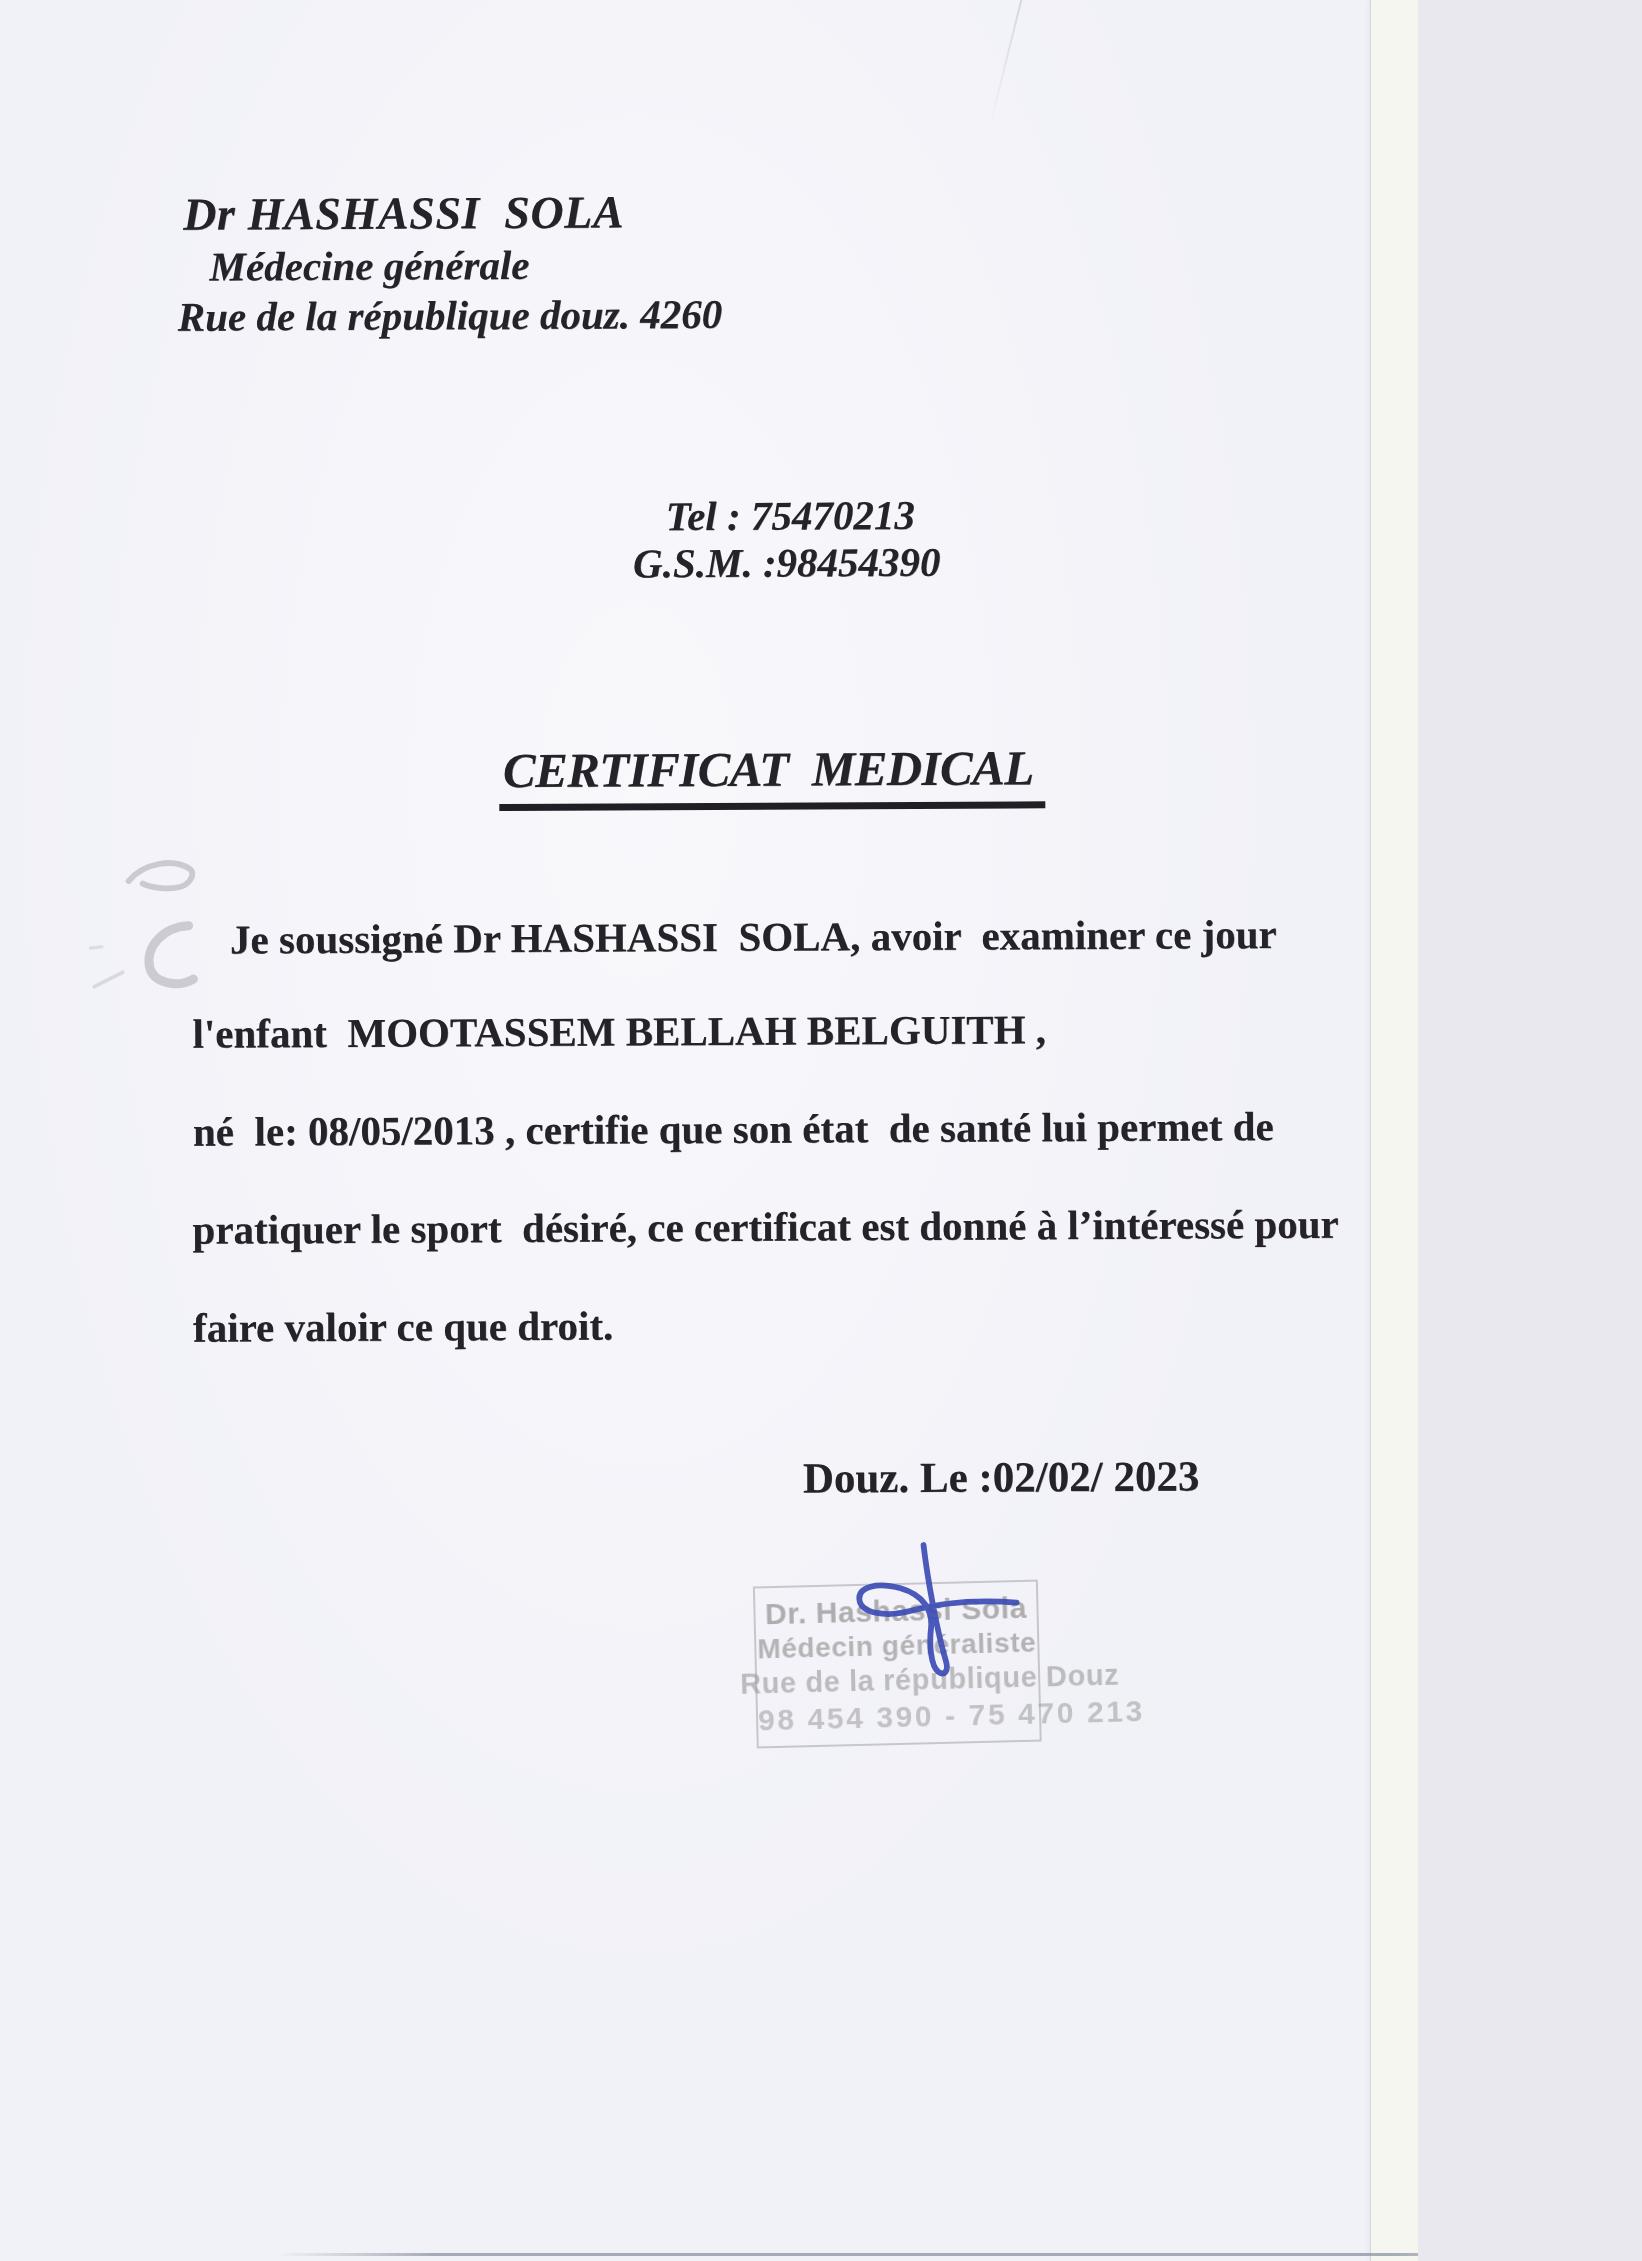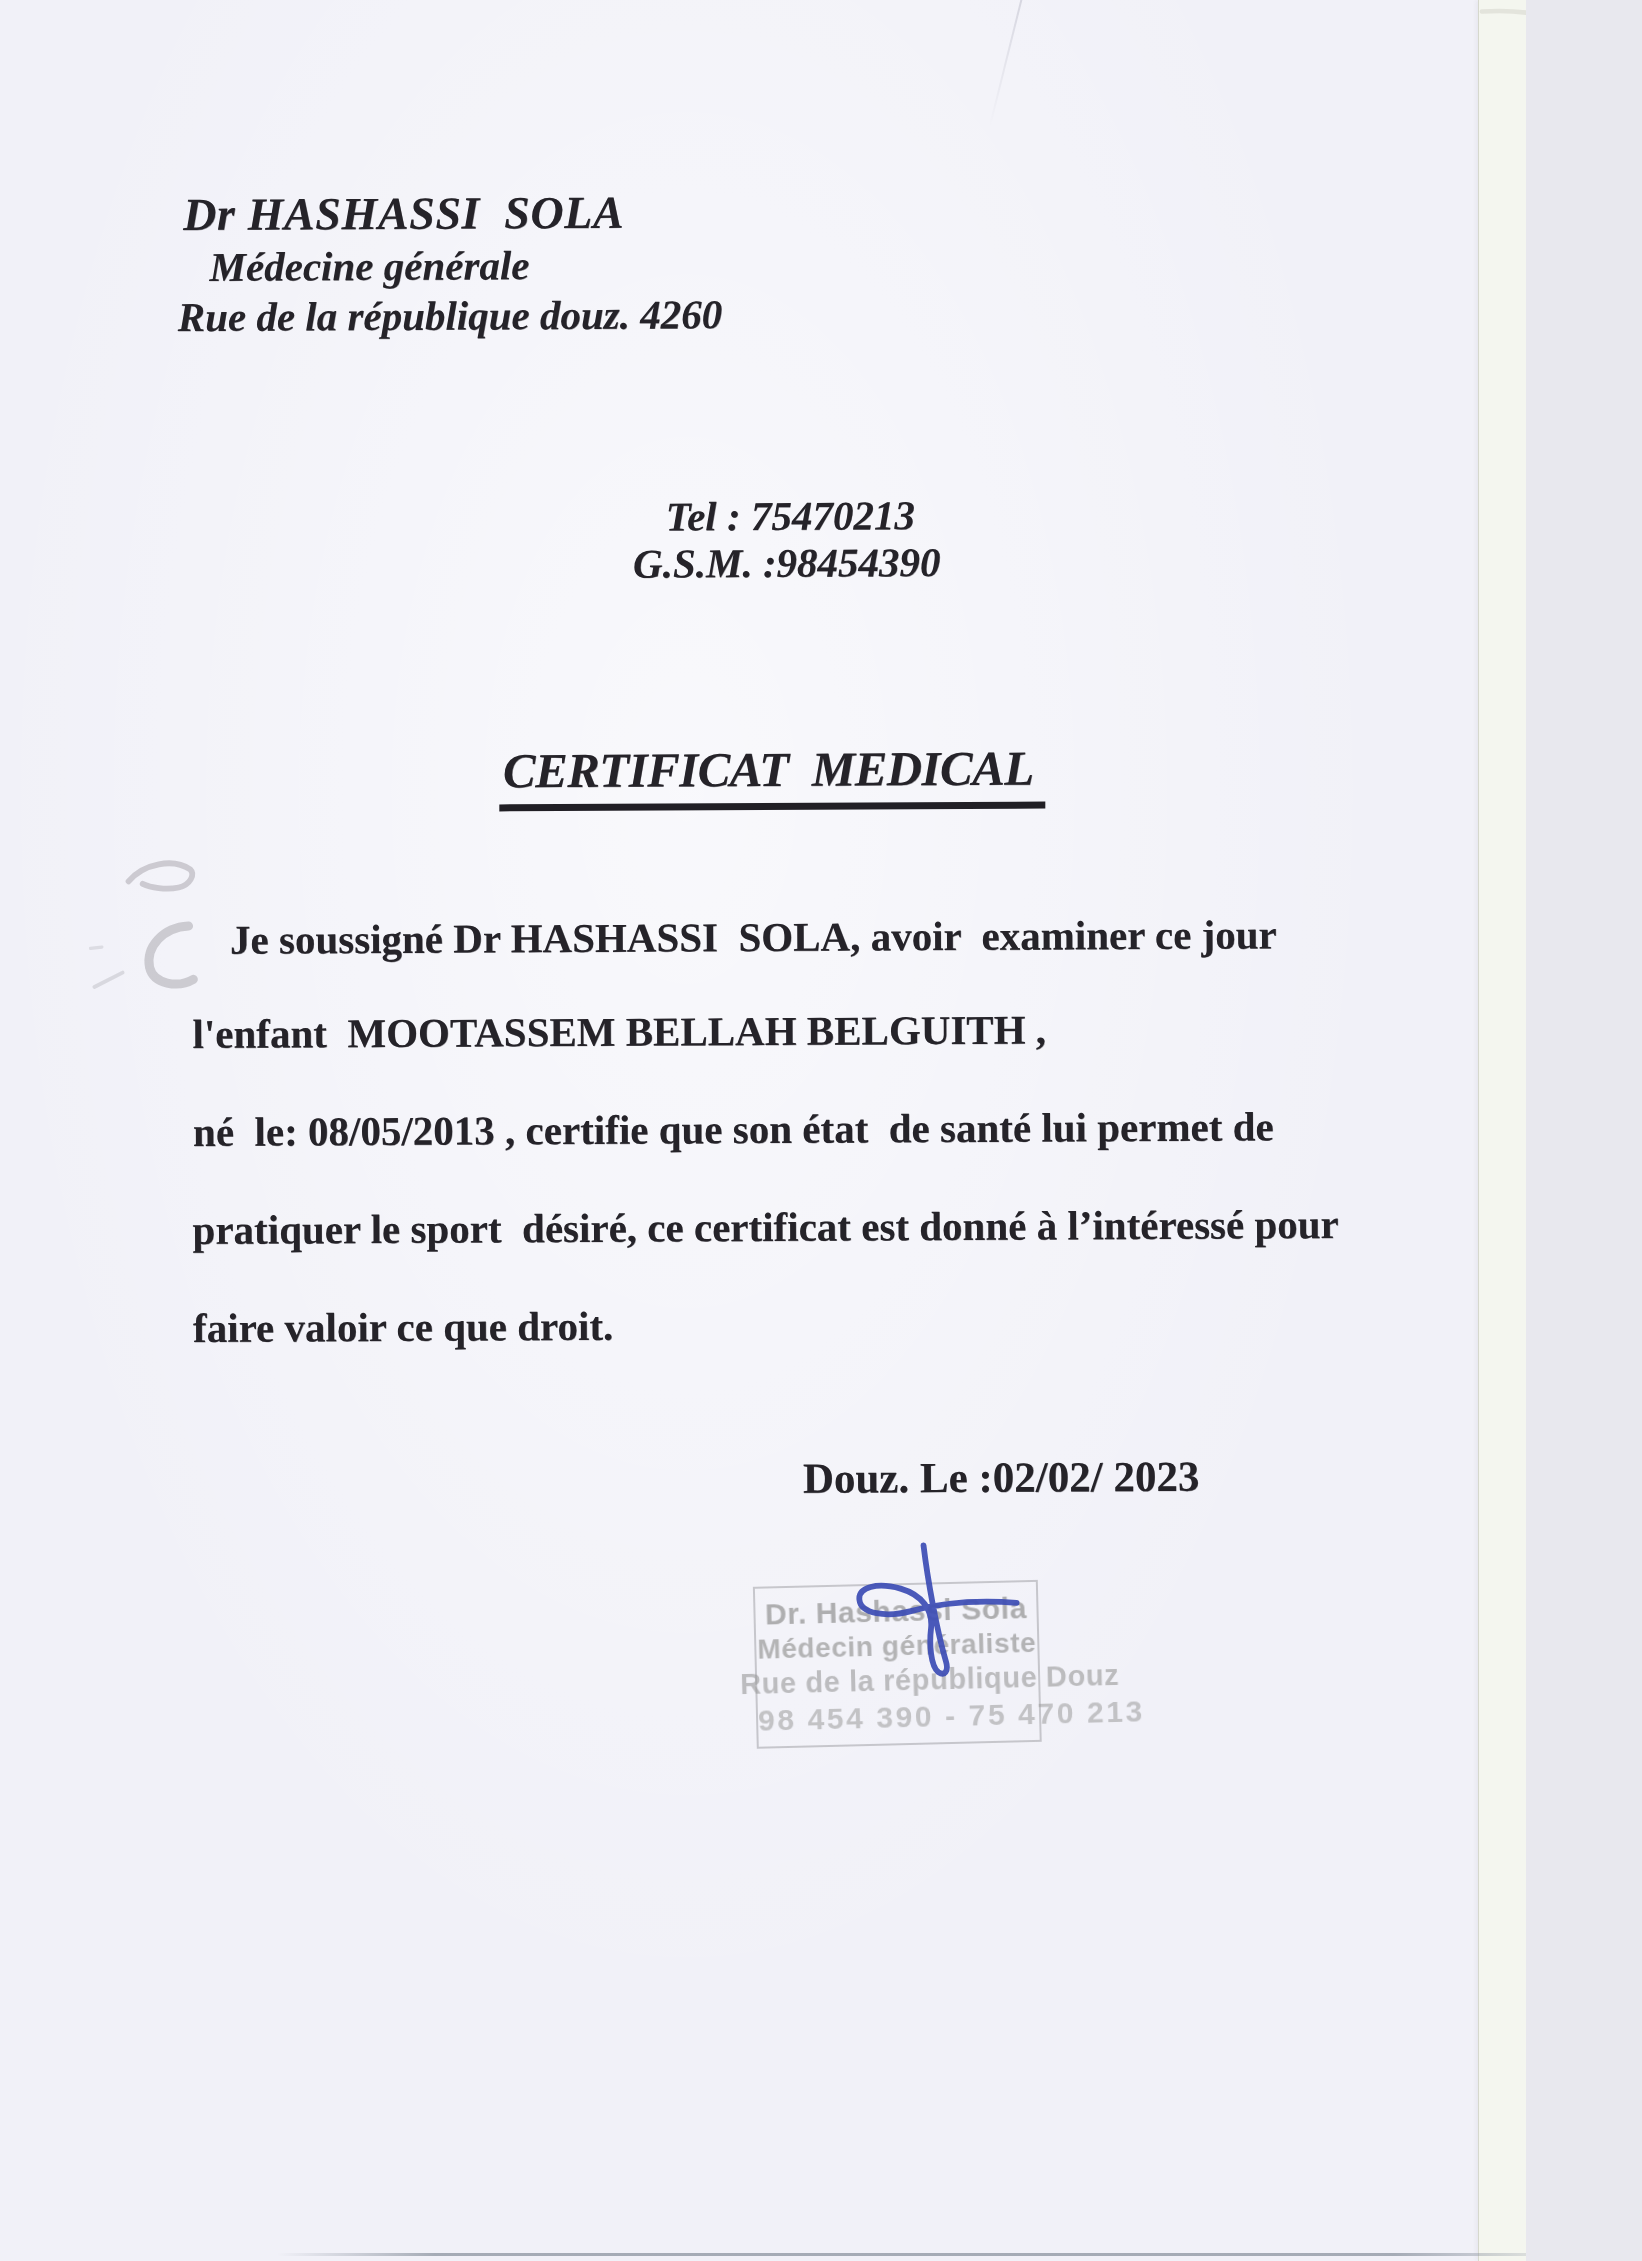--- a/index.html
+++ b/index.html
@@ -1,21 +1,21 @@
 <!DOCTYPE html>
 <html style="--paper: #f1f1f8; --paper-edge: #f4f6ef; --ink: #252329; --stamp-ink: #9b9b9b; --signature-ink: #3c4cb4;font-size:10.3px"><head>
 <meta charset="utf-8">
 <style>
   :root{
     --paper:#f1f1f8; --paper-edge:#f4f6ef; --ink:#252329;
     --stamp-ink:#9b9b9b; --signature-ink:#3c4cb4;
   }
   html,body{margin:0;padding:0;background:#e8e8ee;}
   .page{
-    position:relative; width:1526px; height:2261px; overflow:hidden;
+    position:relative; width:1418px; height:2261px; overflow:hidden;
     background:var(--paper);
     background-image:radial-gradient(ellipse at 45% 35%, rgba(255,255,255,.55), rgba(255,255,255,0) 60%);
     font-family:"Liberation Serif", serif; color:var(--ink);
   }
   .edge-strip{
     position:absolute; top:0; right:0; width:47px; height:100%;
     background:var(--paper-edge);
     border-left:1.9px solid #d6d8cd;
     box-shadow:-1.9px 0 3.9px rgba(60,60,80,.05);
   }

